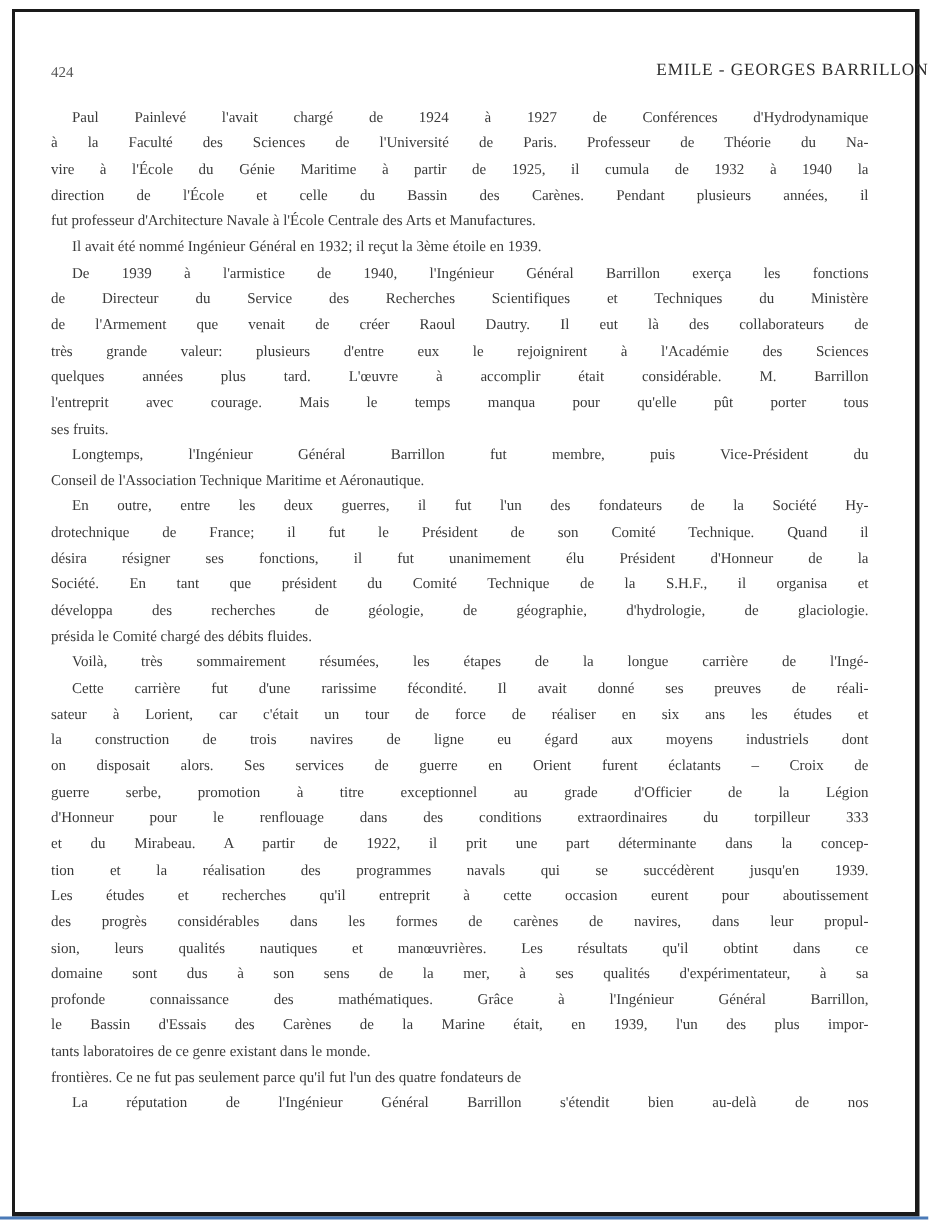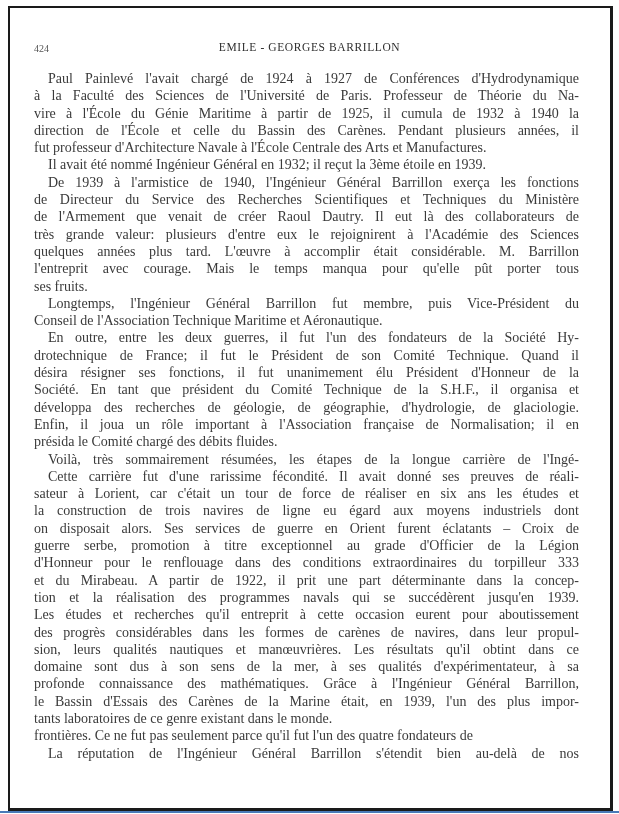--- a/index.html
+++ b/index.html
@@ -15,26 +15,26 @@
   }
   .page {
     position: absolute; left: 0; top: 0; width: 619px; height: 810px;
     font-family: "Liberation Serif", "DejaVu Serif", serif;
     color: #3a3a3a;
   }
   .page-number {
     position: absolute; left: 34px; top: 43px; font-size: 10px; color: #555;
   }
   .running-head {
-    position: absolute; left: 0; width: 619px; top: 41px; text-align: center;
+    position: absolute; left: 0; width: 619px; top: 41px; text-align: right;
     font-size: 11.5px; letter-spacing: 0.6px; color: #2e2e2e;
   }
   .body-text {
     position: absolute; left: 34px; top: 70px; width: 545px;
-    font-size: 14px; line-height: 17.3px;
+    font-size: 10px; line-height: 17.3px;
   }
   .line { display: block; white-space: nowrap; text-align: justify; text-align-last: justify; height: 17.3px; }
   .line.last { text-align-last: left; }
   .line.indent { padding-left: 14px; }
 </style>
 </head>
 <body>
 
 <div class="frame"></div>
 <div class="bottom-rule"></div>
@@ -65,21 +65,20 @@
       <div>
         <span class="line indent">Longtemps, l'Ingénieur Général Barrillon fut membre, puis Vice-Président du</span>
         <span class="line last">Conseil de l'Association Technique Maritime et Aéronautique.</span>
       </div>
       <div>
         <span class="line indent">En outre, entre les deux guerres, il fut l'un des fondateurs de la Société Hy-</span>
         <span class="line">drotechnique de France; il fut le Président de son Comité Technique. Quand il</span>
         <span class="line">désira résigner ses fonctions, il fut unanimement élu Président d'Honneur de la</span>
         <span class="line">Société. En tant que président du Comité Technique de la S.H.F., il organisa et</span>
         <span class="line">développa des recherches de géologie, de géographie, d'hydrologie, de glaciologie.</span>
-        <span class="line">Enfin, il joua un rôle important à l'Association française de Normalisation; il en</span>
         <span class="line last">présida le Comité chargé des débits fluides.</span>
       </div>
       <div>
         <span class="line indent">Voilà, très sommairement résumées, les étapes de la longue carrière de l'Ingé-</span>
       </div>
       <div>
         <span class="line indent">Cette carrière fut d'une rarissime fécondité. Il avait donné ses preuves de réali-</span>
         <span class="line">sateur à Lorient, car c'était un tour de force de réaliser en six ans les études et</span>
         <span class="line">la construction de trois navires de ligne eu égard aux moyens industriels dont</span>
         <span class="line">on disposait alors. Ses services de guerre en Orient furent éclatants – Croix de</span>

